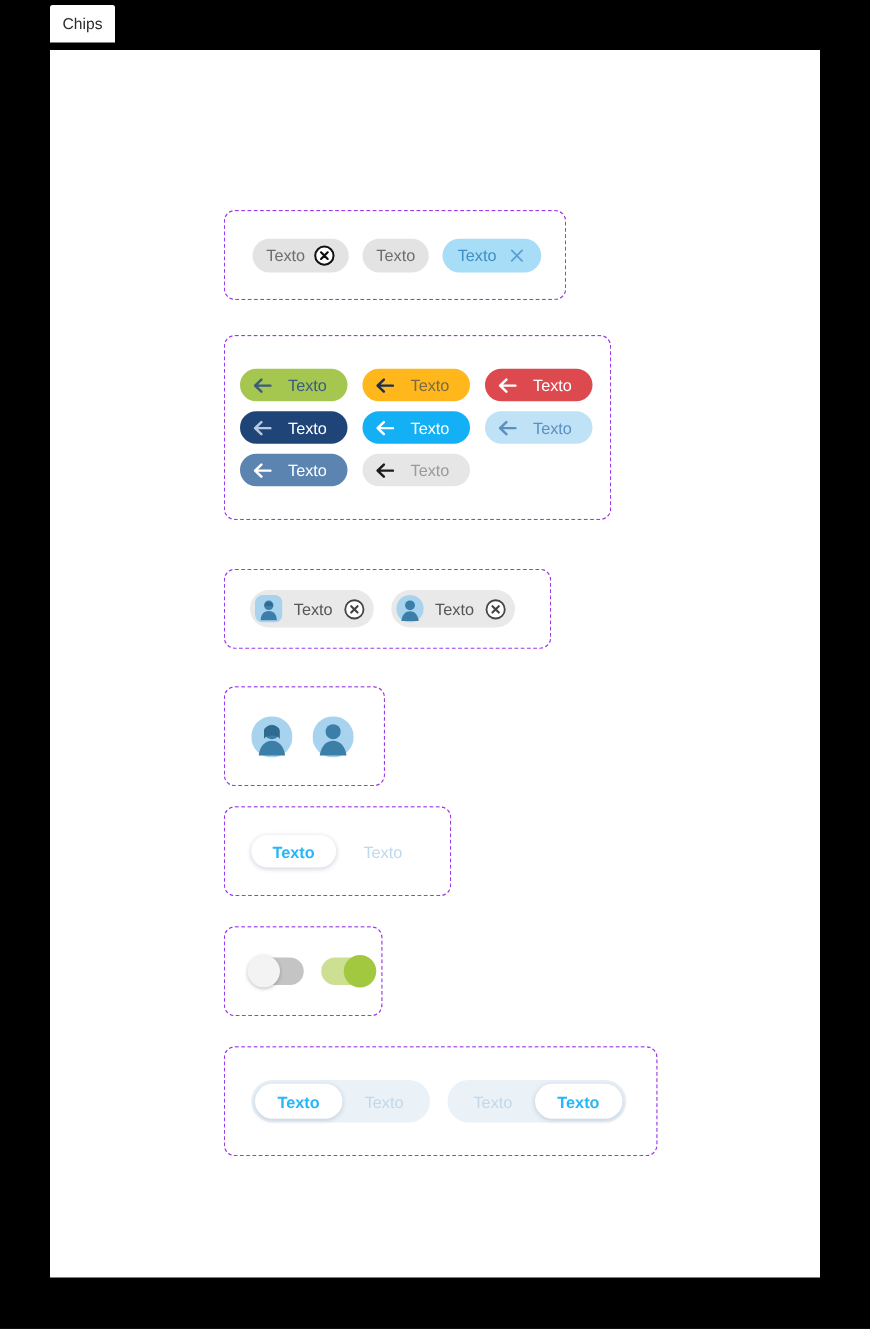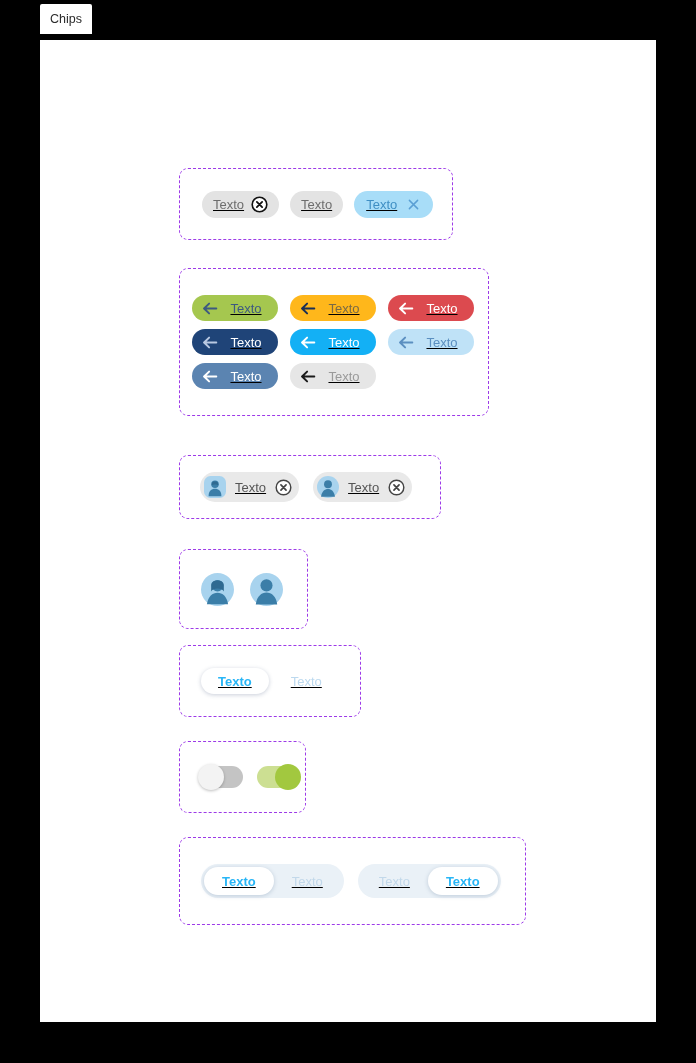--- a/index.html
+++ b/index.html
@@ -43,21 +43,20 @@
     background: #ffffff;
   }
 
   .group {
     position: absolute;
     border: 1.6px dashed #9d3ae8;
     border-radius: 9px;
     box-sizing: border-box;
     display: flex;
     align-items: center;
-    text-decoration: underline;
   }
 
   
   .chip {
     display: inline-flex;
     align-items: center;
     border-radius: 999px;
     box-sizing: border-box;
     white-space: nowrap;
     font-size: 13px;

